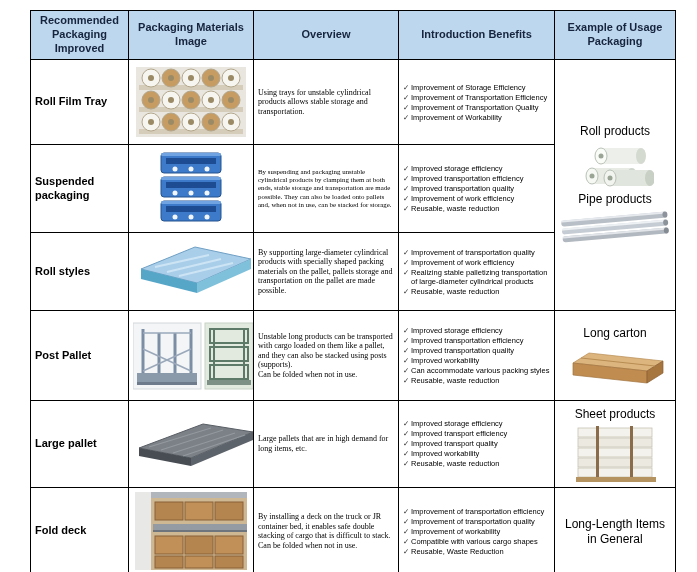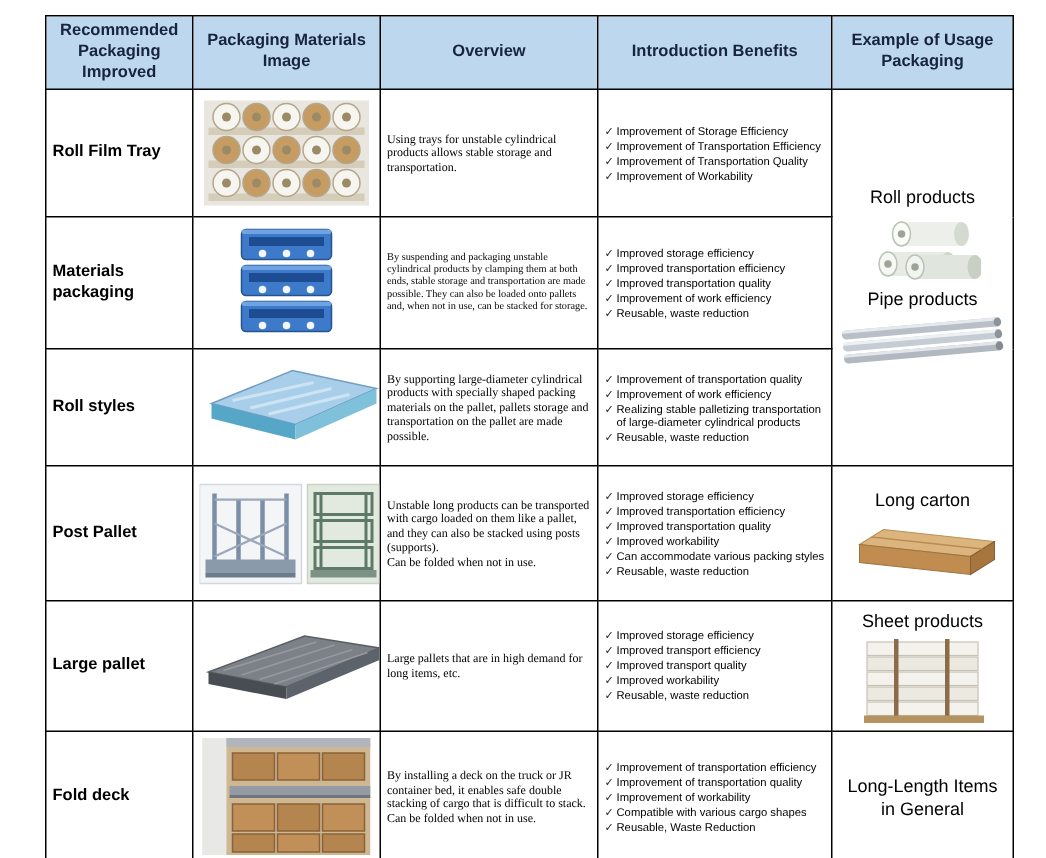--- a/index.html
+++ b/index.html
@@ -177,21 +177,21 @@
           <ellipse cx="106" cy="17" rx="2.5" ry="3" fill="#8d939b"></ellipse>
           <rect x="2" y="22" width="106" height="6" rx="3" fill="#b2b8bf"></rect>
           <rect x="2" y="22" width="106" height="2" rx="1" fill="#e2e6ea"></rect>
           <ellipse cx="106" cy="25" rx="2.5" ry="3" fill="#858b93"></ellipse>
         </g>
       </svg>
     </td>
   </tr>
 
   <tr class="r2">
-    <td class="title-cell">Materials packaging</td>
+    <td class="title-cell">Suspended packaging</td>
     <td class="img-cell">
       <svg width="80" height="80" viewBox="0 0 80 80">
         <g stroke="#24538f" stroke-width="1">
           <rect x="10" y="4" width="60" height="20" rx="3" fill="#3d7bca"></rect>
           <rect x="10" y="28" width="60" height="20" rx="3" fill="#3d7bca"></rect>
           <rect x="10" y="52" width="60" height="20" rx="3" fill="#3d7bca"></rect>
         </g>
         <g fill="#1e4c92">
           <rect x="15" y="9" width="50" height="6"></rect>
           <rect x="15" y="33" width="50" height="6"></rect>

